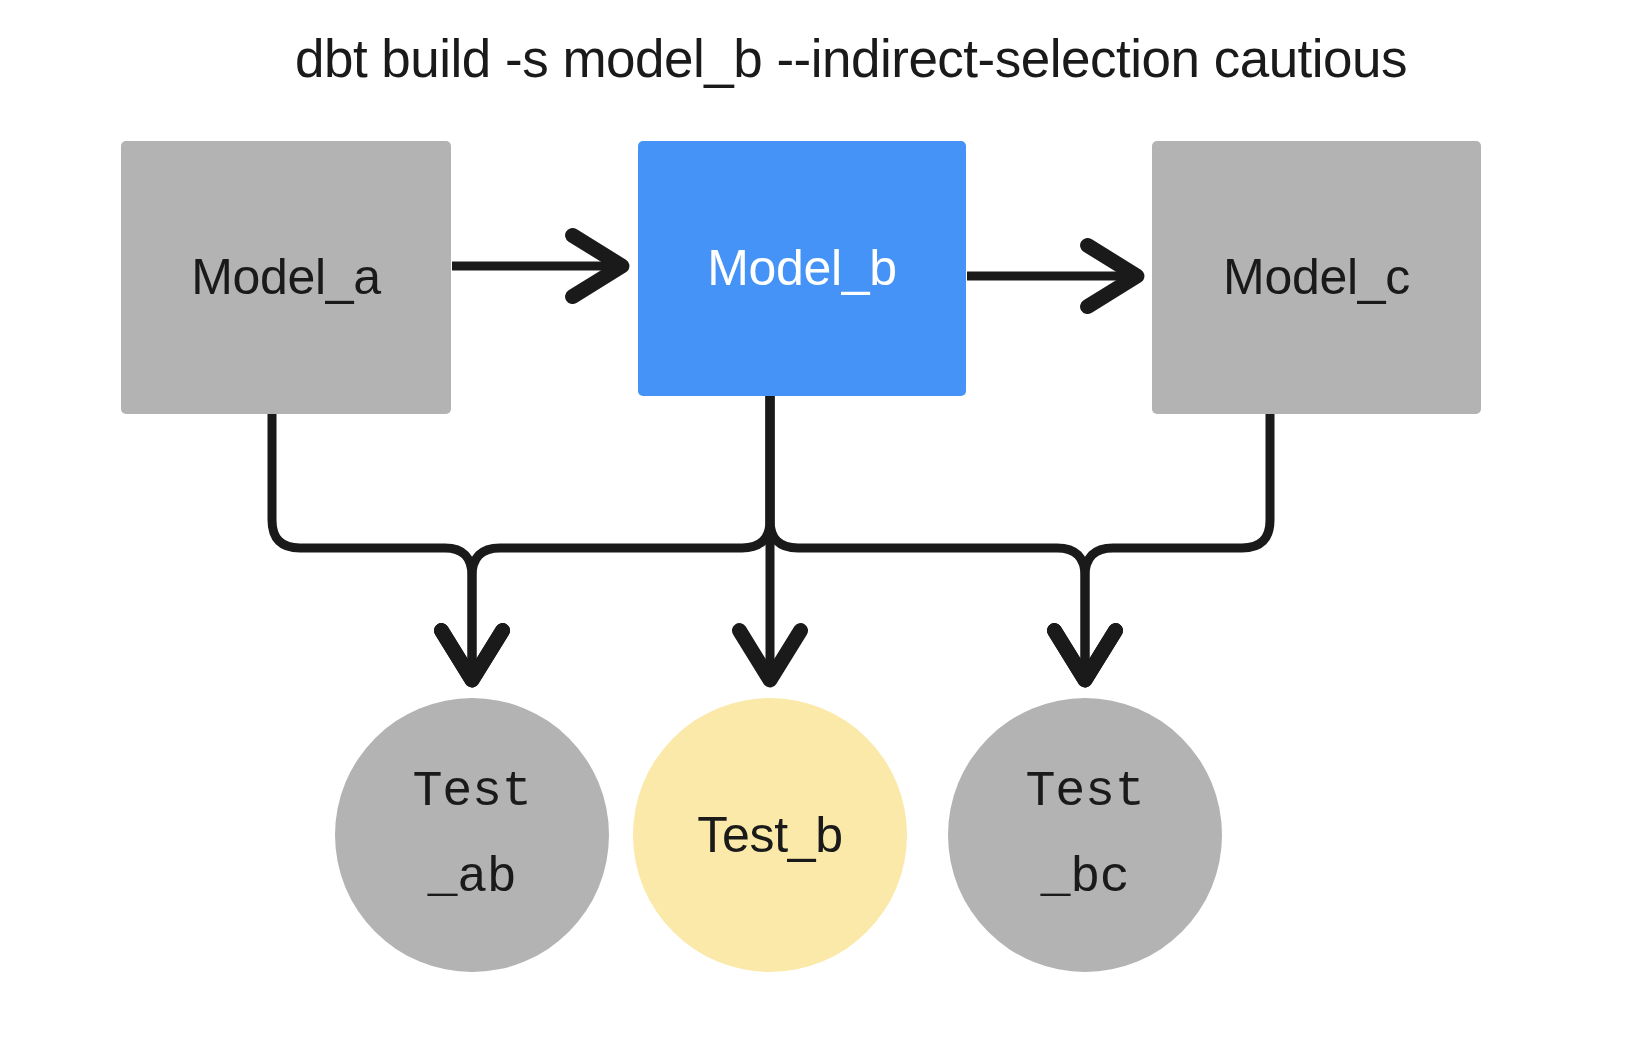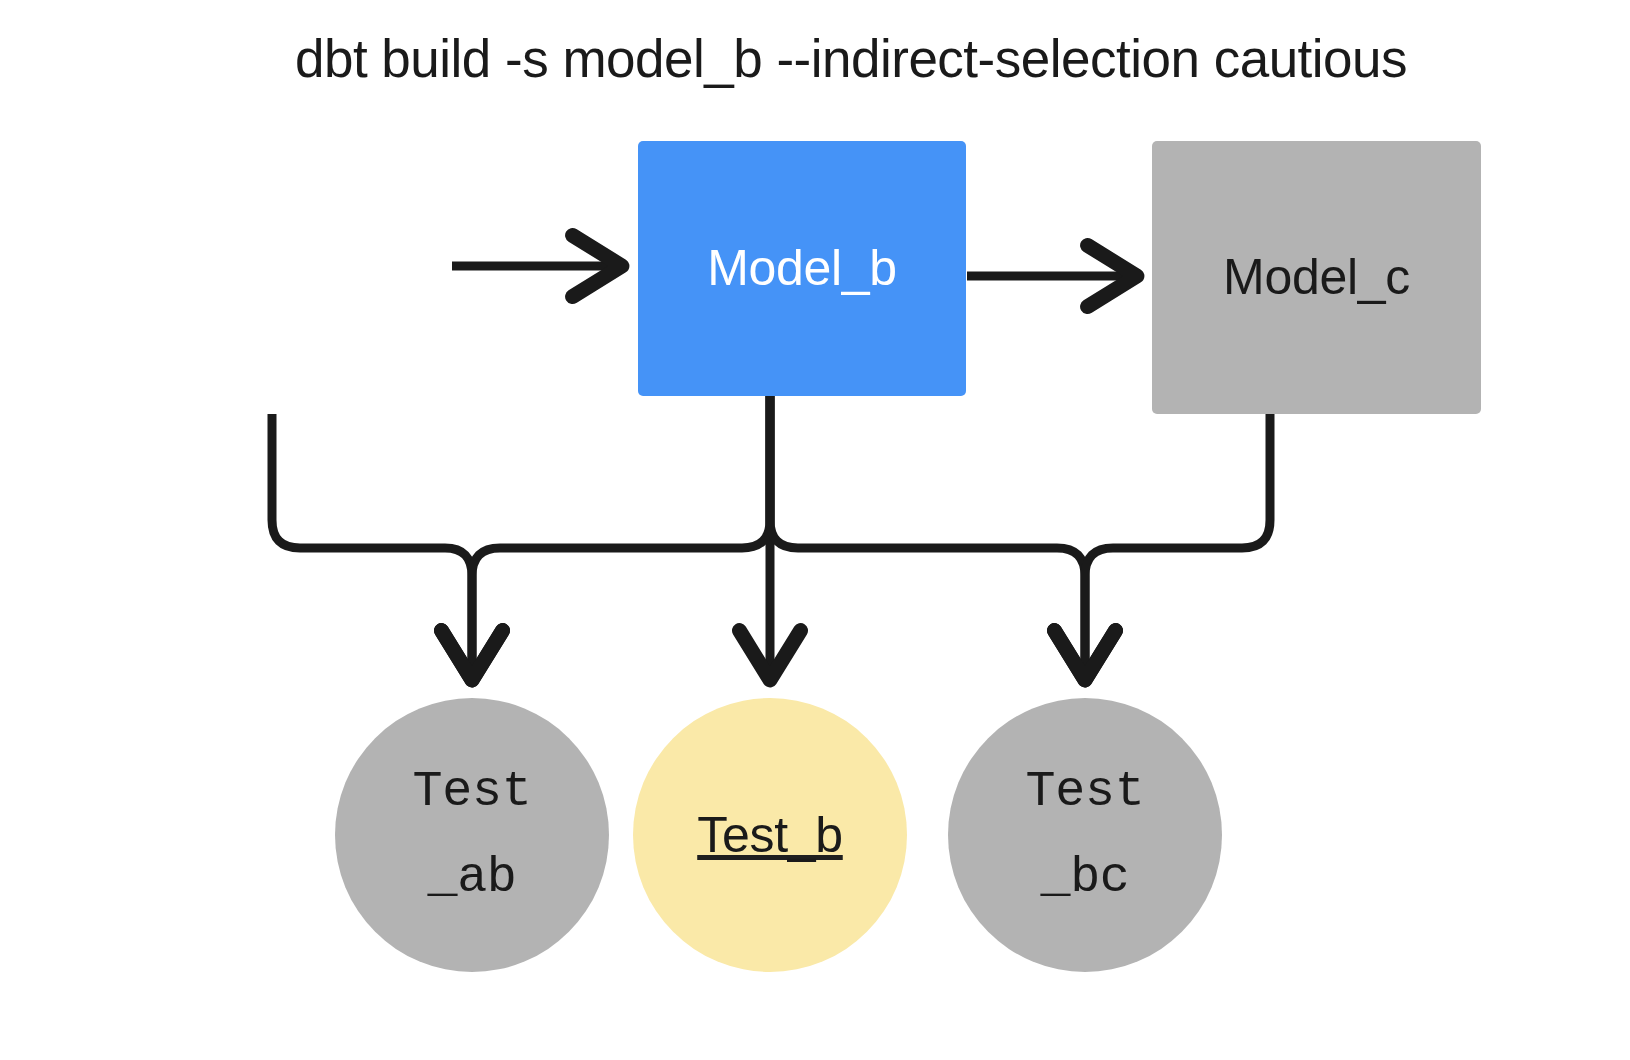--- a/index.html
+++ b/index.html
@@ -98,21 +98,21 @@
     line-height: 1.0;
     font-weight: 400;
     letter-spacing: -0.3px;
     color: #1a1a1a;
     white-space: pre-line;
     text-align: center;
   }
   .test-node.two-line .node-label { line-height: 1.72; font-family: Liberation Mono, monospace; }
 
   #node-test-ab { left: 335px;  background: #b3b3b3; }
-  #node-test-b  { left: 633px;  background: #fae9a8; text-decoration: underline; }
+  #node-test-b  { left: 633px;  background: #fae9a8; }
   #node-test-bc { left: 948px;  background: #b3b3b3; }
 </style>
 </head>
 <body>
 
 <div id="canvas">
 
   <div id="diagram-title">dbt build -s model_b --indirect-selection cautious</div>
 
   <svg id="edges" viewBox="0 0 1630 1060">
@@ -133,20 +133,23 @@
       <path d="M770,396 L770,520 Q770,548 742,548 L500,548 Q472,548 472,576 L472,680" marker-end="url(#arrowhead)"></path>
 
       <path d="M770,396 L770,680" marker-end="url(#arrowhead)"></path>
 
       <path d="M770,396 L770,520 Q770,548 798,548 L1057,548 Q1085,548 1085,576 L1085,680" marker-end="url(#arrowhead)"></path>
 
       <path d="M1270,414 L1270,520 Q1270,548 1242,548 L1113,548 Q1085,548 1085,576 L1085,680" marker-end="url(#arrowhead)"></path>
     </g>
   </svg>
 
+  <div class="model-node" id="node-model-a">
+    <span class="node-label">Model_a</span>
+  </div>
 
   <div class="model-node" id="node-model-b">
     <span class="node-label">Model_b</span>
   </div>
 
   <div class="model-node" id="node-model-c">
     <span class="node-label">Model_c</span>
   </div>
 
   <div class="test-node two-line" id="node-test-ab">

